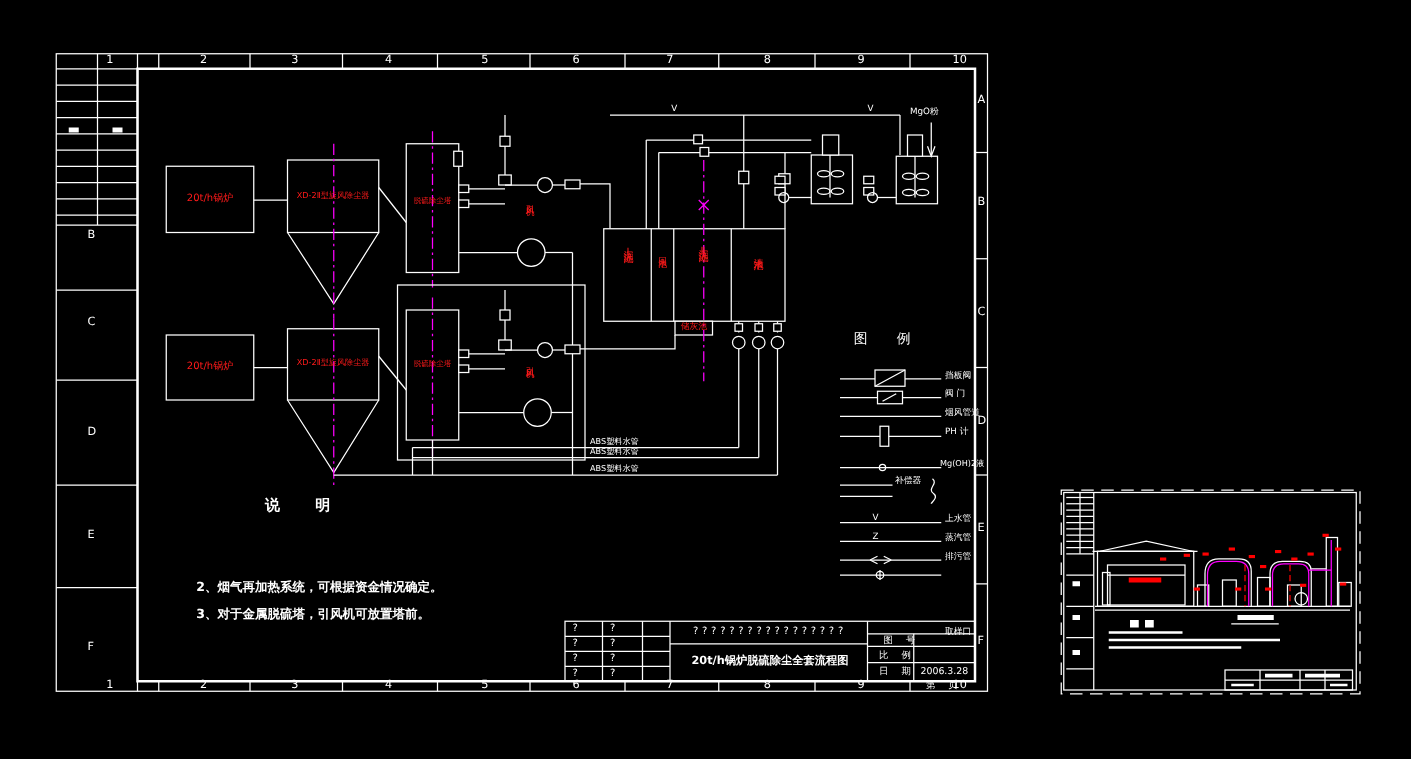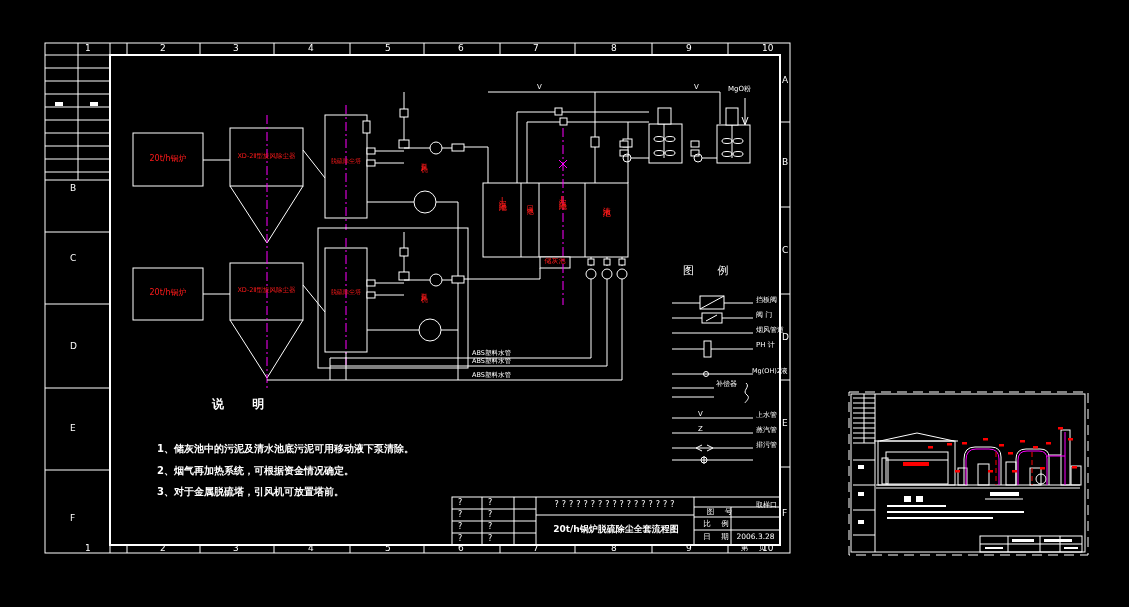--- a/index.html
+++ b/index.html
@@ -425,21 +425,20 @@
 <div class="t" style="left:752px;top:368px;font-size:6.5px;">Mg(OH)2液</div>
 <div class="t" style="left:716px;top:381px;font-size:7px;">补偿器</div>
 <div class="t" style="left:698px;top:411px;font-size:7px;">V</div>
 <div class="t" style="left:756px;top:412px;font-size:7px;">上水管</div>
 <div class="t" style="left:698px;top:426px;font-size:7px;">Z</div>
 <div class="t" style="left:756px;top:427px;font-size:7px;">蒸汽管</div>
 <div class="t" style="left:756px;top:442px;font-size:7px;">排污管</div>
 <div class="t" style="left:756px;top:454px;font-size:7px;margin-top:48px;">取样口</div>
 
 <div class="t" style="left:212px;top:398px;font-size:12px;font-weight:bold;letter-spacing:12px;">说  明</div>
-<div class="t" style="left:157px;top:443px;font-size:10px;font-weight:bold;">1、储灰池中的污泥及清水池底污泥可用移动液下泵清除。</div>
 <div class="t" style="left:157px;top:465px;font-size:10px;font-weight:bold;">2、烟气再加热系统，可根据资金情况确定。</div>
 <div class="t" style="left:157px;top:486px;font-size:10px;font-weight:bold;">3、对于金属脱硫塔，引风机可放置塔前。</div>
 
 <div class="t" style="left:458px;top:499px;font-size:8px;">?</div>
 <div class="t" style="left:488px;top:499px;font-size:8px;">?</div>
 <div class="t" style="left:458px;top:511px;font-size:8px;">?</div>
 <div class="t" style="left:488px;top:511px;font-size:8px;">?</div>
 <div class="t" style="left:458px;top:523px;font-size:8px;">?</div>
 <div class="t" style="left:488px;top:523px;font-size:8px;">?</div>
 <div class="t" style="left:458px;top:535px;font-size:8px;">?</div>

